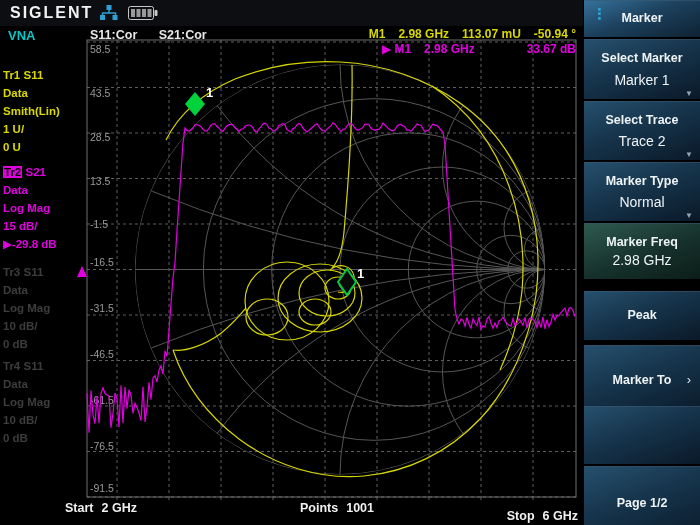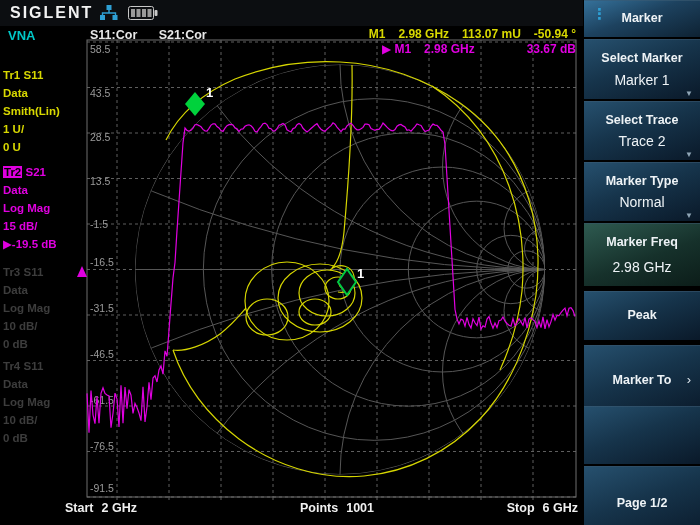--- a/index.html
+++ b/index.html
@@ -33,21 +33,21 @@
   #border{stroke:#6f6f6f;fill:none;stroke-width:1;}
   #smith circle,#smith line{stroke:#565656;fill:none;stroke-width:1;}
   .axis-label{fill:#9a9a9a;font-size:10.5px;font-family:"Liberation Sans",sans-serif;}
   .trace-s11{stroke:#d6d600;fill:none;stroke-width:1.2;}
   .trace-s21{stroke:#e000e0;fill:none;stroke-width:1.2;}
   .mk-label{fill:#fff;font-size:13px;font-weight:bold;font-family:"Liberation Sans",sans-serif;}
   
   #footer{position:absolute;left:60px;top:501px;width:518px;height:20px;color:#f0f0f0;font-size:12.5px;font-weight:bold;}
   #footer .start{position:absolute;left:5px;}
   #footer .points{position:absolute;left:240px;}
-  #footer .stop{position:absolute;right:0;}
+  #footer .stop{position:absolute;right:0;margin-top:8px;}
   #footer b{font-weight:bold;margin-left:8px;}
   
   #menu{position:absolute;left:583px;top:0;width:117px;height:525px;background:#000;}
   .mitem{position:absolute;left:1px;right:0;color:#eef3f6;font-size:12.5px;text-align:center;
     background:linear-gradient(160deg,#26506e 0%,#16344b 45%,#0a1929 100%);
     border-top:1px solid rgba(120,180,220,0.30);box-sizing:border-box;}
   .mitem.header{background:linear-gradient(160deg,#35719a 0%,#1d425f 45%,#0e2233 100%);}
   .mitem.highlight{background:linear-gradient(160deg,#2e5a50 0%,#16312b 55%,#0c1d19 100%);}
   .mitem .mlabel{position:absolute;left:0;right:0;top:11px;font-weight:bold;}
   .mitem .mvalue{position:absolute;left:0;right:0;bottom:11px;font-size:14px;}
@@ -102,21 +102,21 @@
     <div>Data</div>
     <div>Smith(Lin)</div>
     <div>1 U/</div>
     <div>0 U</div>
   </div>
   <div class="tblock tr-magenta" style="top:163px">
     <div><span id="tr2-id">Tr2</span> <span>S21</span></div>
     <div>Data</div>
     <div>Log Mag</div>
     <div>15 dB/</div>
-    <div>▶-19.5 dB</div>
+    <div>▶-29.8 dB</div>
   </div>
   <div class="tblock tr-dim" style="top:263px">
     <div><span>Tr3</span> <span>S11</span></div>
     <div>Data</div>
     <div>Log Mag</div>
     <div>10 dB/</div>
     <div>0 dB</div>
   </div>
   <div class="tblock tr-dim" style="top:357px">
     <div><span>Tr4</span> <span>S11</span></div>
@@ -251,21 +251,21 @@
     <div class="mitem" style="top:101px;height:59px">
       <div class="mlabel">Select Trace</div>
       <div class="mvalue">Trace 2</div>
       <span class="dd">▼</span>
     </div>
     <div class="mitem" style="top:162px;height:59px">
       <div class="mlabel">Marker Type</div>
       <div class="mvalue">Normal</div>
       <span class="dd">▼</span>
     </div>
-    <div class="mitem highlight" style="top:223px;height:63px">
+    <div class="mitem highlight" style="top:223px;height:56px">
       <div class="mlabel">Marker Freq</div>
       <div class="mvalue">2.98 GHz</div>
     </div>
     <div class="mitem single" style="top:291px;height:49px">
       <div class="mlabel">Peak</div>
     </div>
     <div class="mitem single" style="top:345px;height:70px">
       <div class="mlabel">Marker To</div>
       <span class="submenu-arrow">›</span>
     </div>

